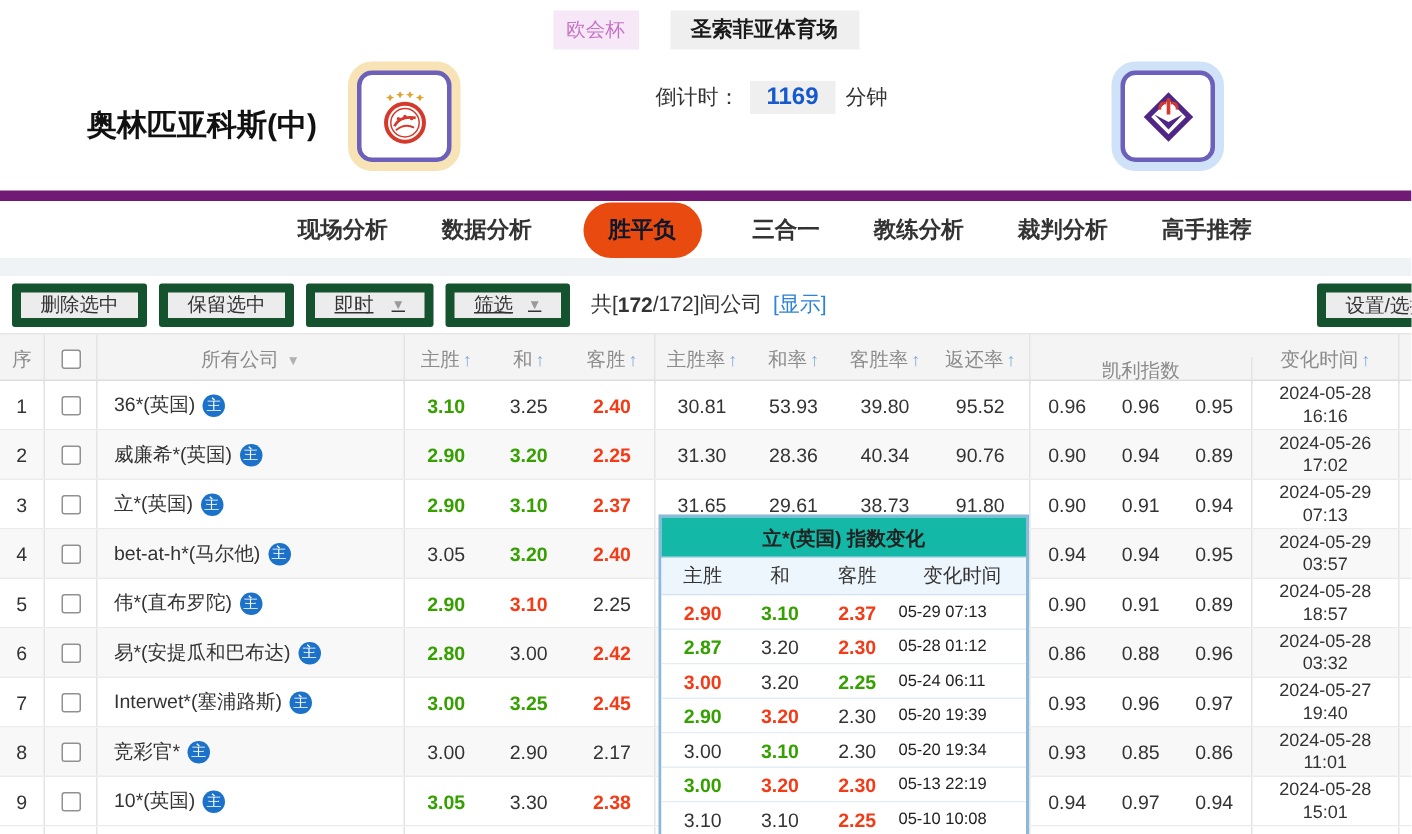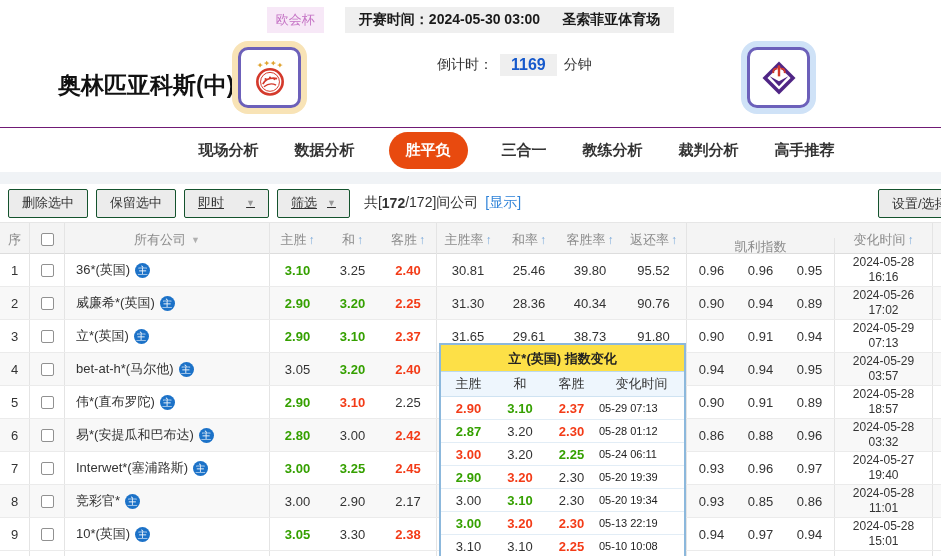--- a/index.html
+++ b/index.html
@@ -6,39 +6,39 @@
     --green:#35a000; --red:#f33b17; --accent:#e84a0f; --link:#2e82d8; --cdblue:#1659cc;
   }
   *{margin:0;padding:0;box-sizing:border-box;}
   body{background:#fff;font-family:"Liberation Sans","DejaVu Sans",sans-serif;}
   .page{position:relative;width:941px;height:556px;overflow:hidden;background:#fff;color:#222;}
 
   
   .top-strip{position:absolute;top:7px;left:0;right:0;display:flex;justify-content:center;align-items:stretch;gap:21px;}
   .league-badge{background:#f7e8f7;color:#c573c5;font-size:13px;padding:4px 9px;display:flex;align-items:center;}
   .kickoff-box{background:#efefef;color:#1a1a1a;font-weight:bold;font-size:14px;padding:4px 14px;display:flex;align-items:center;gap:22px;}
-  .team-name{position:absolute;font-size:23px;font-weight:bold;color:#111;}
+  .team-name{position:absolute;font-size:20px;font-weight:bold;color:#111;}
   .home-name{left:58px;top:70px;}
   .away-name{left:828px;top:68px;}
   .logo{position:absolute;top:41px;width:75px;height:73px;border-radius:16px;padding:6px;}
   .home-logo{left:232px;background:#f8e3b6;}
   .away-logo{left:741px;background:#cfe2f7;}
   .logo-inner{width:100%;height:100%;background:#fff;border:3px solid #6c60ba;border-radius:10px;display:flex;align-items:center;justify-content:center;}
   .countdown{position:absolute;left:437px;top:54px;display:flex;align-items:center;font-size:14px;color:#333;}
   .cd-value{background:#efefef;color:var(--cdblue);font-size:16px;font-weight:bold;padding:2px 11px;margin:0 7px;}
 
   
-  .tab-bar{position:absolute;top:127px;left:0;right:0;height:45px;display:flex;justify-content:center;align-items:center;gap:32px;padding-left:92px;border-top:1px solid #701a75;background:#fff;}
+  .tab-bar{position:absolute;top:127px;left:0;right:0;height:45px;display:flex;justify-content:center;align-items:center;gap:32px;padding-left:92px;border-top:7px solid #701a75;background:#fff;}
   .tab{font-size:15px;font-weight:bold;color:#333;padding:9px 2px;cursor:pointer;white-space:nowrap;}
-  .tab.active{background:var(--accent);color:#ffffff;padding:9px 17px;border-radius:19px;}
+  .tab.active{background:var(--accent);color:#0f172a;padding:9px 17px;border-radius:19px;}
   .band{position:absolute;top:172px;left:0;right:0;height:12px;background:#f0f3f6;}
 
   
   .toolbar{position:absolute;top:184px;left:0;right:0;height:38px;display:flex;align-items:center;gap:8px;padding-left:8px;background:#fff;}
-  .tbtn{background:#ececec;border:1px solid #14532d;border-radius:2px;height:29px;padding:0 13px;font-size:13px;color:#333;font-family:inherit;cursor:pointer;display:flex;align-items:center;white-space:nowrap;}
+  .tbtn{background:#ececec;border:6px solid #14532d;border-radius:2px;height:29px;padding:0 13px;font-size:13px;color:#333;font-family:inherit;cursor:pointer;display:flex;align-items:center;white-space:nowrap;}
   .tbtn.dd{justify-content:space-between;gap:10px;text-decoration:underline;}
   .tbtn.wide{width:85px;}
   .caret{color:#9a9a9a;font-size:9px;}
   .count{font-size:14px;color:#333;margin-left:6px;display:flex;align-items:center;}
   .count b{font-weight:bold;}
   .show-link{color:var(--link);margin-left:7px;cursor:pointer;text-decoration:none;}
   .settings{position:absolute;left:878px;top:5px;}
 
   
   .table{position:absolute;top:222px;left:0;width:941px;}
@@ -56,37 +56,36 @@
   .tc.time{font-size:12px;line-height:15px;white-space:normal;text-align:center;padding:0 6px;}
   .c-red{color:var(--red);font-weight:bold;}
   .c-green{color:var(--green);font-weight:bold;}
   .c-blk{color:#333;}
   .cb{width:13px;height:13px;border:1px solid #919191;border-radius:2px;background:#fff;display:inline-block;cursor:pointer;}
   .zhu{width:15px;height:15px;border-radius:50%;background:#1c72c8;color:#fff;font-size:10px;line-height:15px;text-align:center;margin-left:5px;display:inline-block;flex:0 0 auto;cursor:pointer;}
   .comp-name{cursor:pointer;}
 
   
   .popup{position:absolute;left:439px;top:343px;width:247px;background:#fff;border:2px solid #8cb8dc;z-index:10;}
-  .popup-title{height:27px;line-height:27px;text-align:center;background:#fde047;font-size:13px;font-weight:bold;color:#222;border-bottom:1px solid #bcd9ee;}
+  .popup-title{height:27px;line-height:27px;text-align:center;background:#14b8a6;font-size:13px;font-weight:bold;color:#222;border-bottom:1px solid #bcd9ee;}
   .popup-head,.prow{display:grid;grid-template-columns:55px 48px 55px 85px;}
   .popup-head{height:25px;background:#eef6fd;border-bottom:1px solid #cfe3f2;}
   .ph{display:flex;align-items:center;justify-content:center;font-size:13px;color:#333;}
   .prow{height:23px;border-bottom:1px solid #e2edf6;background:#fff;}
   .pc{display:flex;align-items:center;justify-content:center;font-size:13px;}
   .pc.ptime{font-size:11px;color:#222;justify-content:flex-start;}
 </style>
 </head>
 <body>
 
 <div class="page">
 
   <div class="top-strip">
     <span class="league-badge">欧会杯</span>
     <div class="kickoff-box">
-      <span>开赛时间：2024-05-30 03:00</span>
       <span>圣索菲亚体育场</span>
     </div>
   </div>
 
   <div class="team-name home-name">奥林匹亚科斯(中)</div>
 
   <div class="logo home-logo">
     <div class="logo-inner">
       <svg width="44" height="44" viewBox="0 0 40 40">
         <polygon points="11,6.2 12,7.8 13.6,8.2 12,8.8 11,10.4 10,8.8 8.4,8.2 10,7.8" fill="#e0a32e"></polygon>
@@ -212,21 +211,21 @@
             <span class="cb"></span>
           </div>
           <div class="tc comp bR">
             <span class="comp-name">36*(英国)</span>
             <span class="zhu">主</span>
           </div>
           <div class="tc c-green">3.10</div>
           <div class="tc c-blk">3.25</div>
           <div class="tc bR c-red">2.40</div>
           <div class="tc">30.81</div>
-          <div class="tc">25.46</div>
+          <div class="tc">53.93</div>
           <div class="tc">39.80</div>
           <div class="tc bR">95.52</div>
           <div class="tc">0.96</div>
           <div class="tc">0.96</div>
           <div class="tc bR">0.95</div>
           <div class="tc time bR">2024-05-28 16:16</div>
           <div class="tc"></div>
         </div>
         <div class="trow alt">
           <div class="tc bR">2</div>

